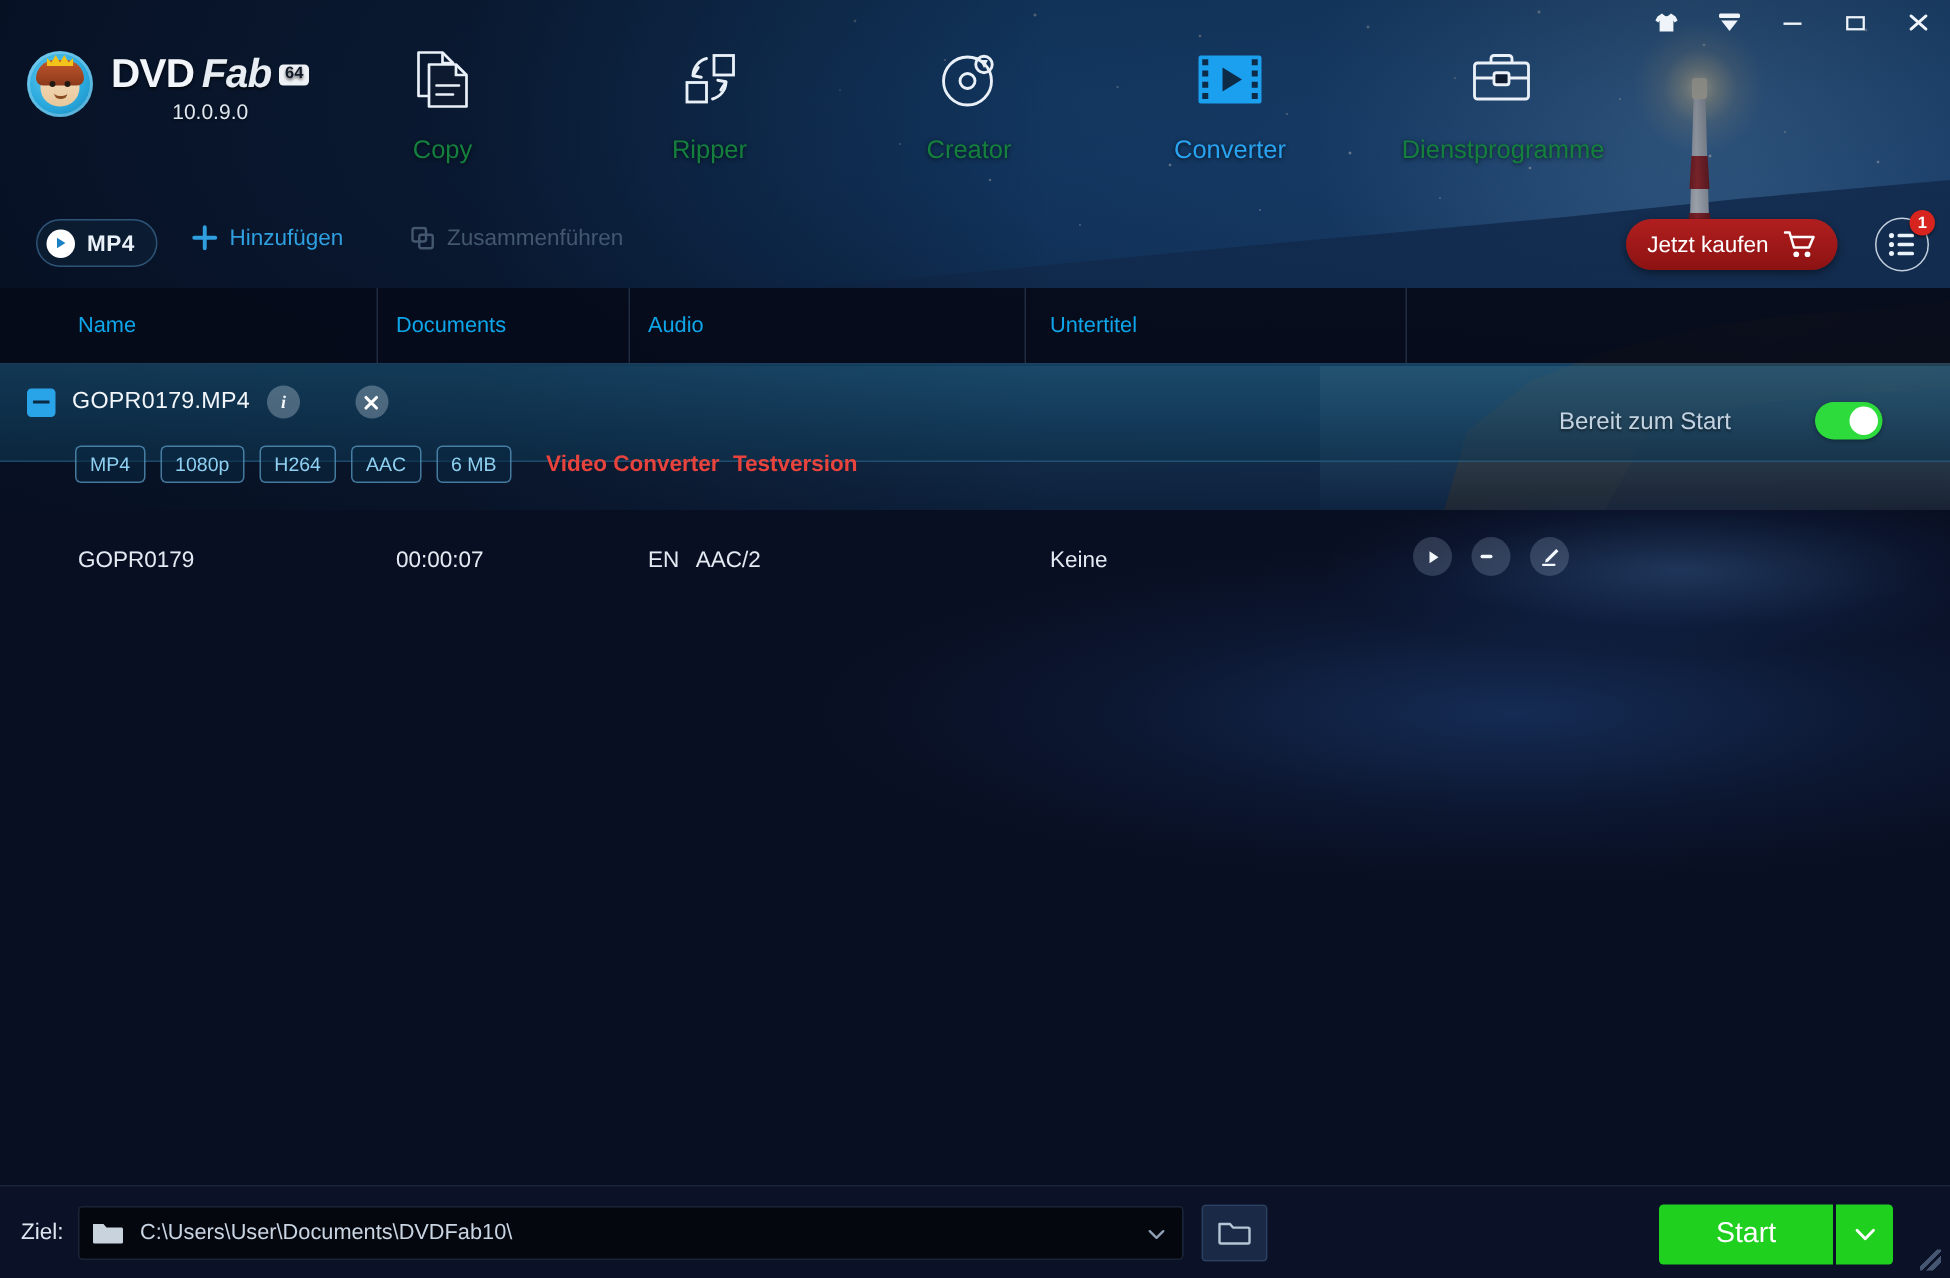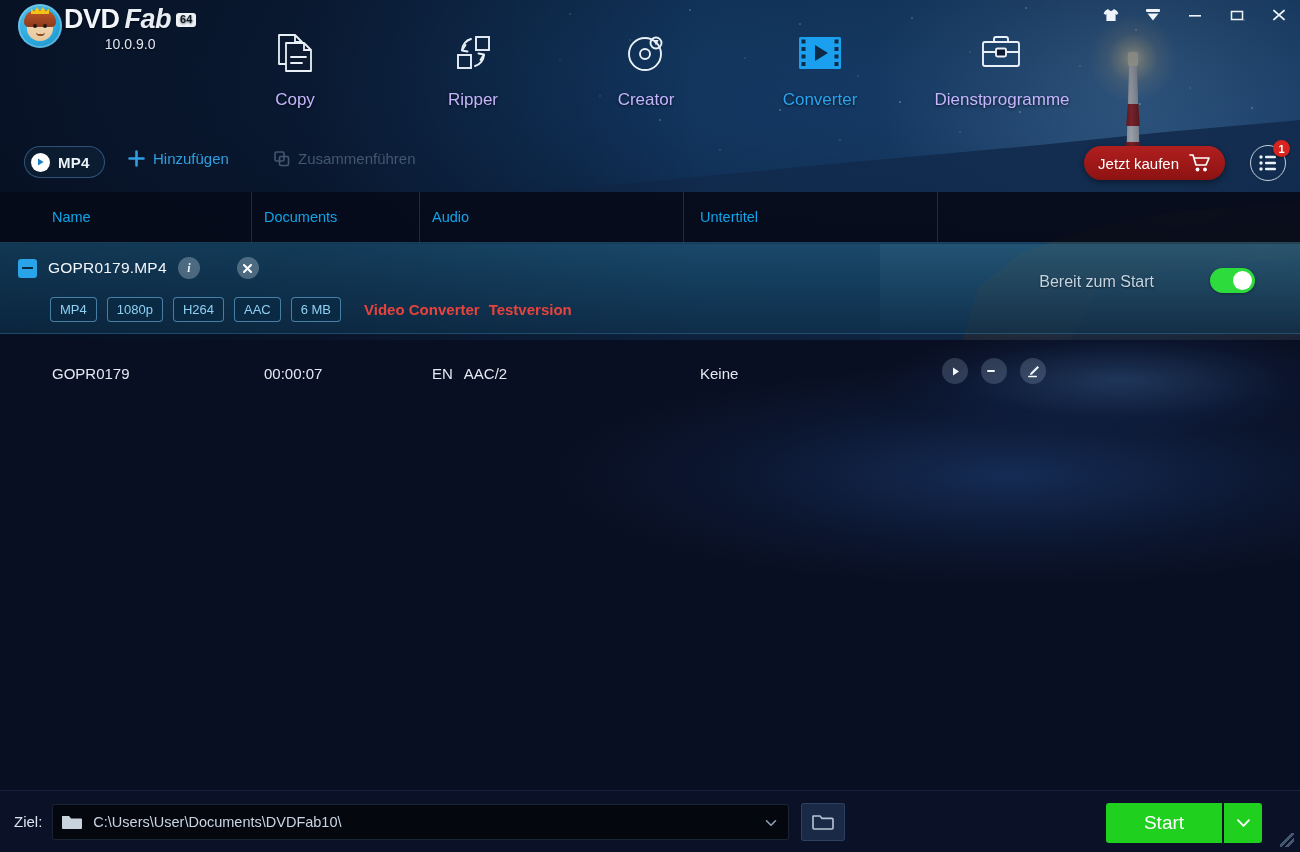--- a/index.html
+++ b/index.html
@@ -156,22 +156,22 @@
   }
   .win-btn {
     width:22px; height:22px;
     display:flex; align-items:center; justify-content:center;
     cursor:pointer;
   }
   .win-btn svg { display:block; }
 
   
   .logo-wrap {
-    position:absolute; left:18px; top:4px; z-index:30;
-    display:flex; align-items:flex-start; gap:2px;
+    position:absolute; left:18px; top:34px; z-index:30;
+    display:flex; align-items:flex-start; gap:12px;
   }
   .logo-mark {
     width:44px; height:44px; border-radius:50%;
     background:radial-gradient(circle at 40% 35%, #5ec8ef 0%, #29a8dd 55%, #1b86b8 100%);
     position:relative; flex:none;
     box-shadow:0 0 0 2px rgba(255,255,255,.25) inset;
   }
   .logo-face {
     position:absolute; left:9px; top:11px; width:26px; height:26px;
     border-radius:50% 50% 48% 48%;
@@ -215,21 +215,21 @@
   .mainnav {
     position:absolute; left:200px; top:30px; width:900px; height:100px; z-index:30;
     display:flex; align-items:flex-start;
   }
   .nav-item {
     flex:none; text-align:center; cursor:pointer;
     display:flex; flex-direction:column; align-items:center; gap:14px;
   }
   .nav-ico { height:46px; display:flex; align-items:center; justify-content:center; }
   .nav-label {
-    font-size:17px; color:#c4b5fd; text-shadow:0 1px 3px rgba(0,0,0,.7);
+    font-size:17px; color:#15803d; text-shadow:0 1px 3px rgba(0,0,0,.7);
     white-space:nowrap;
   }
   .nav-item.active .nav-label { color:#29a3ef; }
 
   
   .subbar {
     position:absolute; left:0; top:140px; width:1300px; height:52px; z-index:30;
   }
   .mp4-btn {
     position:absolute; left:24px; top:6px;
@@ -292,21 +292,21 @@
     padding-left:52px;
   }
   .th.c0 { width:252px; }
   .th.c1 { width:168px; padding-left:12px; }
   .th.c2 { width:264px; padding-left:12px; }
   .th.c3 { width:254px; padding-left:16px; }
   .th.c4 { flex:1; border-right:none; padding-left:0; }
 
   
   .filerow {
-    position:absolute; left:0; top:242px; width:1300px; height:92px; z-index:25;
+    position:absolute; left:0; top:242px; width:1300px; height:66px; z-index:25;
     background:linear-gradient(180deg, rgba(22,78,112,.62) 0%, rgba(18,66,98,.58) 55%, rgba(14,52,80,.6) 100%);
     border-top:1px solid rgba(90,160,200,.18);
     border-bottom:1px solid rgba(90,160,200,.18);
   }
   .fr-top { position:absolute; left:18px; top:14px; display:flex; align-items:center; gap:11px; }
   .collapse-box {
     width:19px; height:19px; border-radius:3px;
     background:#2aa4e8; display:flex; align-items:center; justify-content:center;
     cursor:pointer; flex:none;
   }

